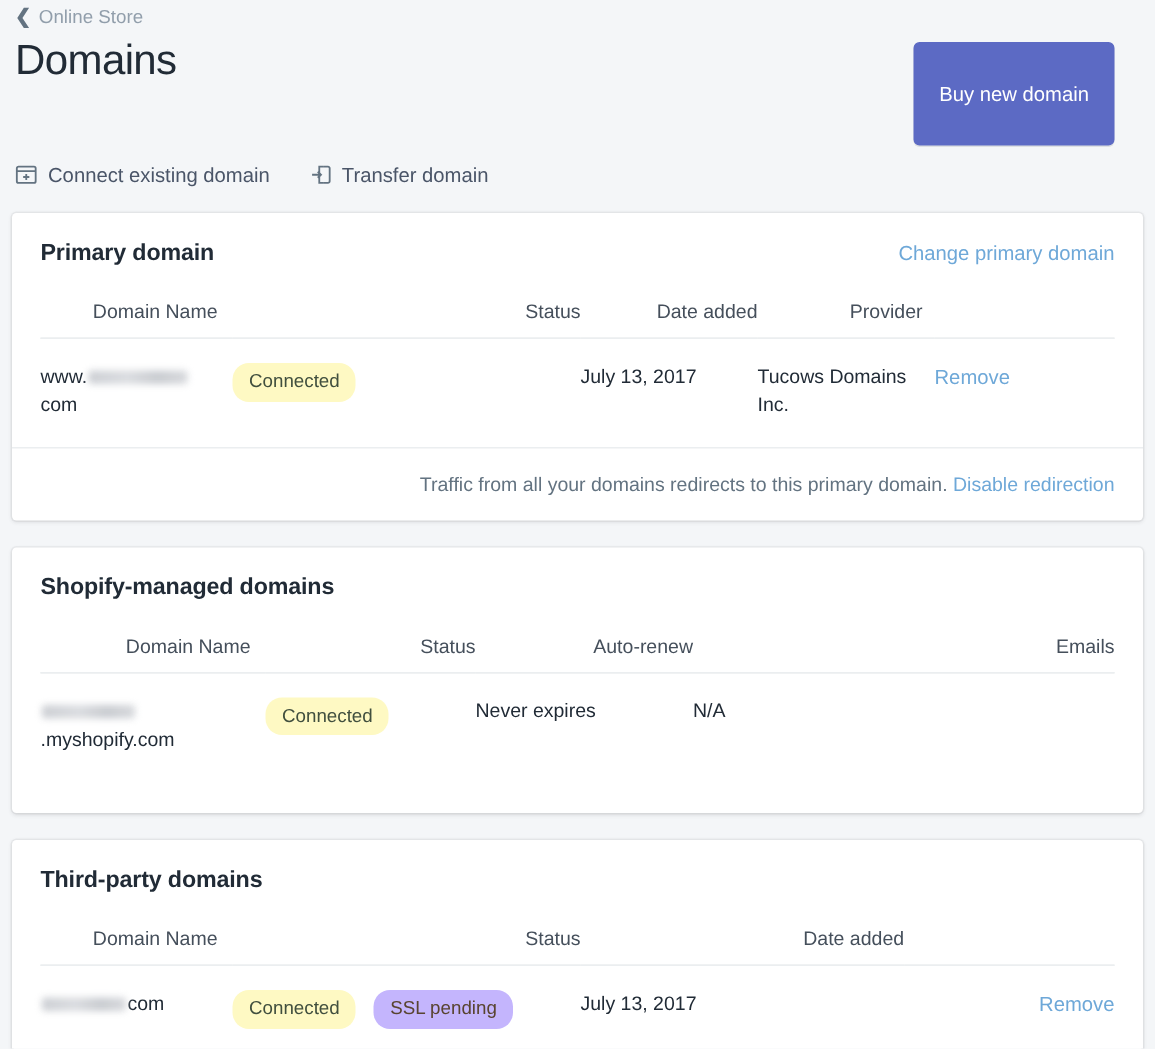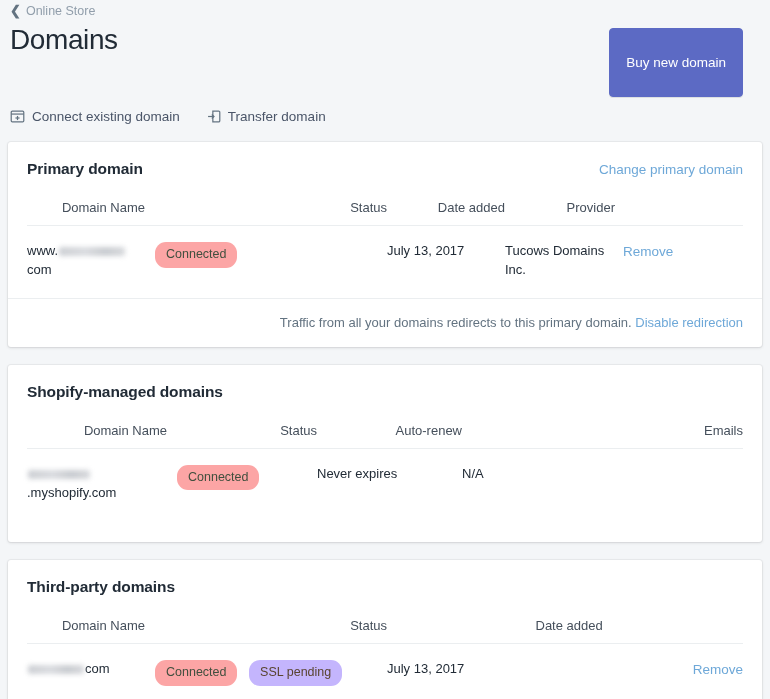--- a/index.html
+++ b/index.html
@@ -160,21 +160,21 @@
   .r-w3 { width: 56px; }
 
   .badge {
     display: inline-block;
     border-radius: 11px;
     font-size: 12.5px;
     line-height: 1;
     padding: 6px 11px 7px 11px;
     white-space: nowrap;
   }
-  .badge-success { background: #fca5a5; color: #414f3e; }
+  .badge-success { background: #fef9c3; color: #414f3e; }
   .badge-warning { background: #c4b5fd; color: #594430; }
   .badge + .badge { margin-left: 8px; }
 
   .card-footer {
     border-top: 1px solid #ebeef0;
     padding: 16px 19px 17px 19px;
     font-size: 13px;
     color: #637381;
     text-align: right;
   }

